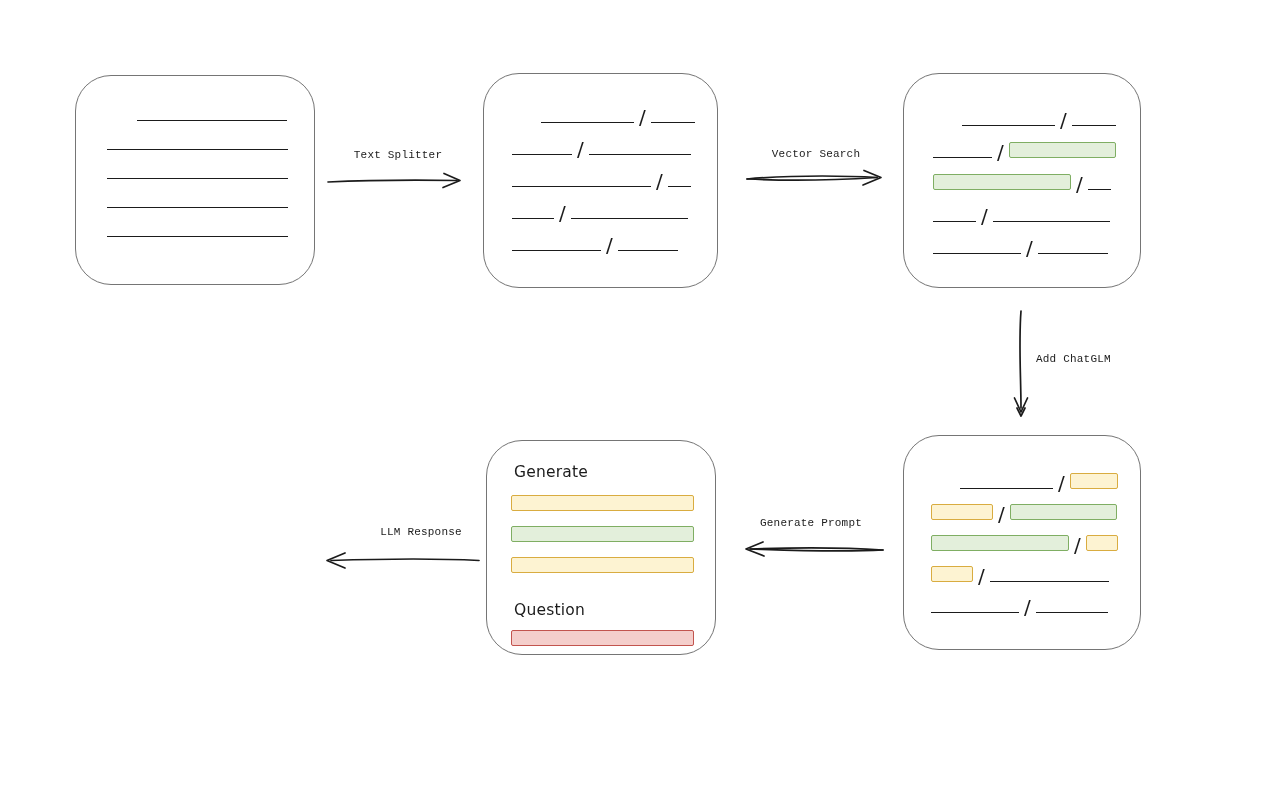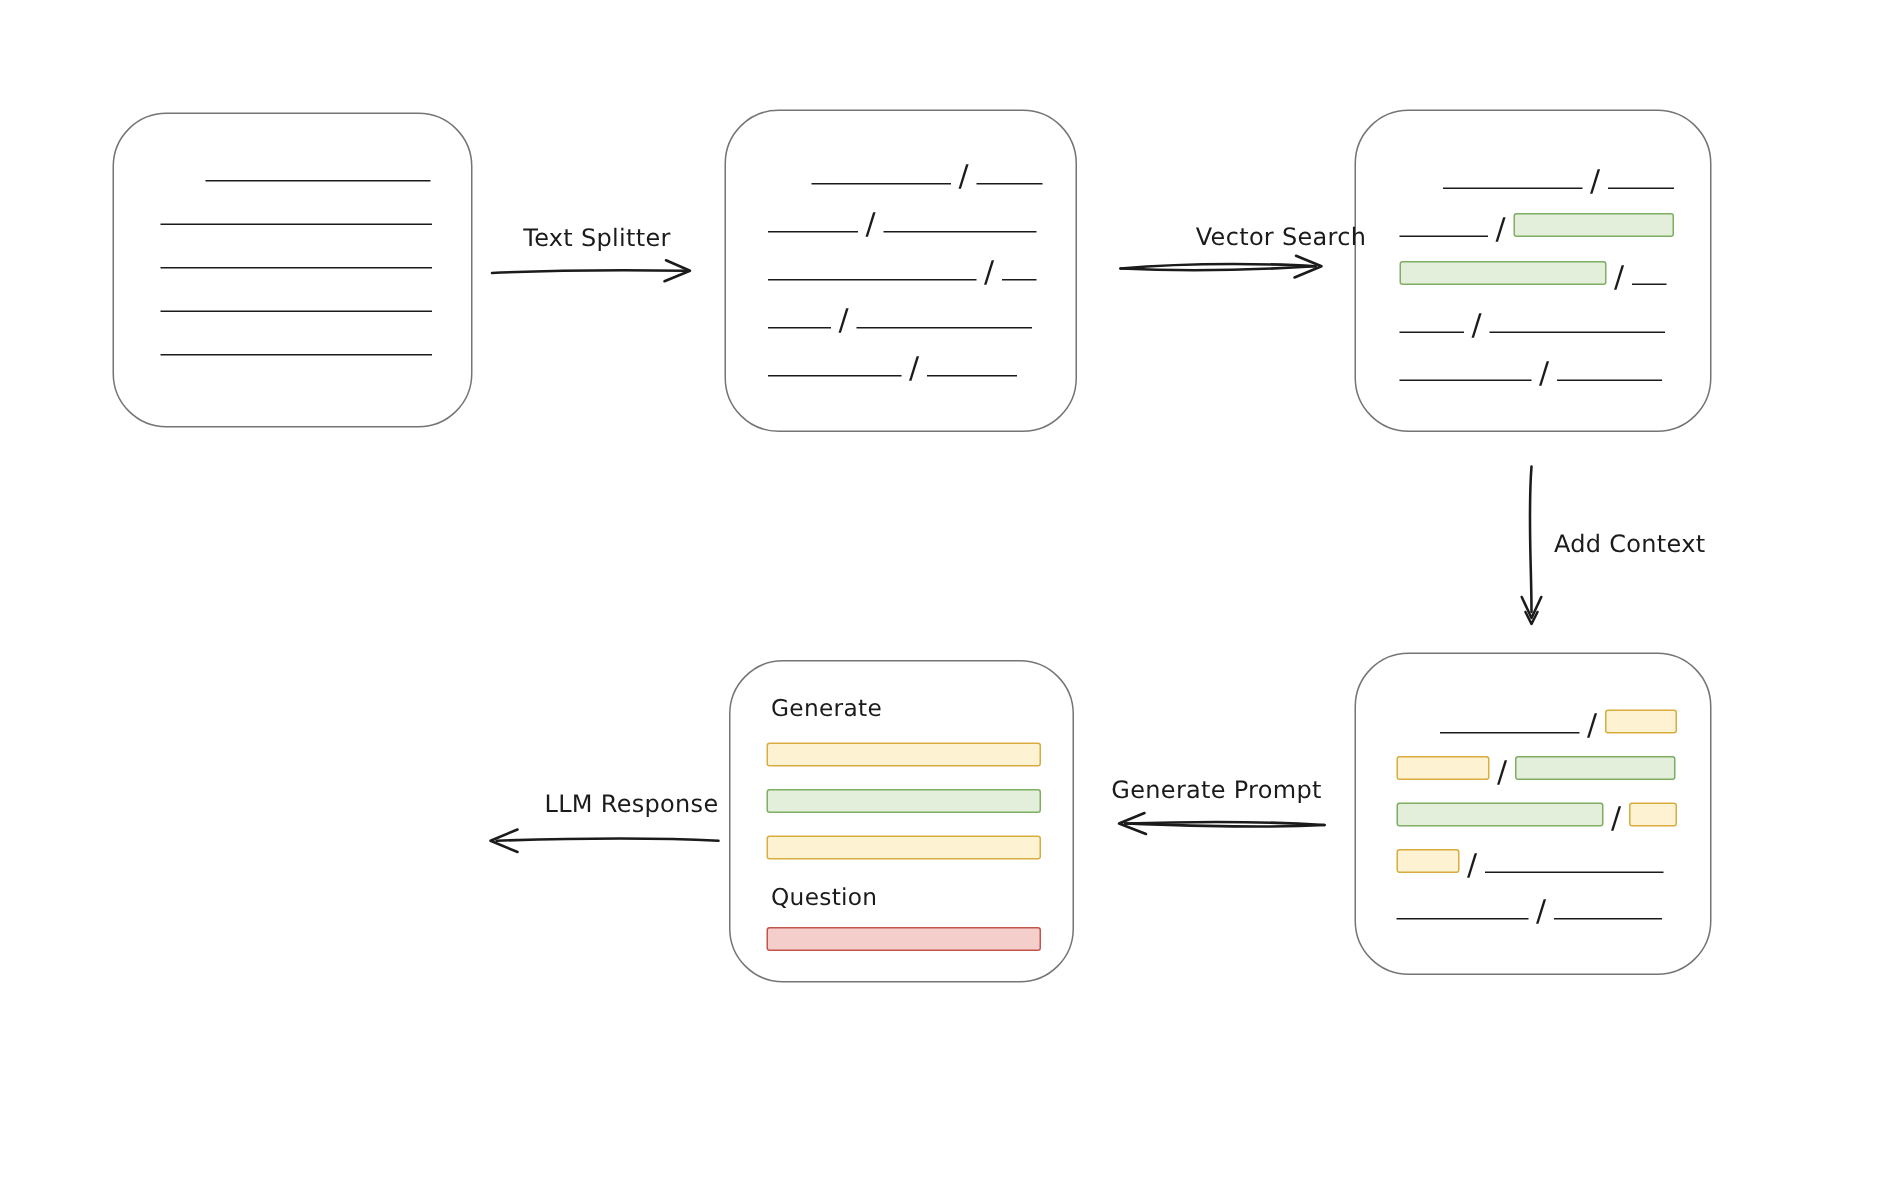--- a/index.html
+++ b/index.html
@@ -41,29 +41,29 @@
   .seg-green  { background: var(--green-fill);  border: 1.6px solid var(--green-border); }
   .seg-yellow { background: var(--yellow-fill); border: 1.6px solid var(--yellow-border); }
   .seg-red    { background: var(--red-fill);    border: 1.6px solid var(--red-border); }
   .slash {
     font-size: 20px; line-height: 15px; margin: 0 5px;
     color: var(--stroke, #1b1b1b); transform: translateY(2px);
   }
 
   .box-heading { font-size: 15.5px; letter-spacing: 0.2px; }
   #box-prompt .heading-knowledge { margin: 22px 0 14px 27px; }
-  #box-prompt .heading-question  { margin: 16px 0 11px 27px; }
+  #box-prompt .heading-question  { margin: 28px 0 11px 27px; }
   #box-answer .box-heading { margin: 24px 0 0 32px; }
 
   .arrow-label {
-    position: absolute; font-size: 16px; letter-spacing: 0.2px;
-    text-align: center; white-space: nowrap;
+    position: absolute; font-size: 11px; letter-spacing: 0.2px;
+    text-align: center; white-space: nowrap; font-family: Liberation Mono, monospace;
   }
   #label-text-splitter   { left: 326px; top: 149px; width: 144px; }
-  #label-vector-search   { left: 781px; top: 148px; width: 146px; }
+  #label-vector-search   { left: 743px; top: 148px; width: 146px; }
   #label-add-context     { left: 1036px; top: 353px; width: 120px; text-align: left; }
   #label-generate-prompt { left: 736px; top: 517px; width: 150px; }
   #label-llm-response    { left: 316px; top: 526px; width: 166px; padding-left: 22px; }
 
   .arrow-svg { position: absolute; overflow: visible; }
   #arrow-text-splitter   { left: 326px; top: 168px; }
   #arrow-vector-search   { left: 743px; top: 164px; }
   #arrow-add-context     { left: 1007px; top: 308px; }
   #arrow-generate-prompt { left: 736px; top: 538px; }
   #arrow-llm-response    { left: 316px; top: 548px; }
@@ -206,21 +206,21 @@
     <div class="rows">
         <div class="seg-row">
           <span class="seg seg-red" style="width: 183px;"></span>
         </div>
       </div>
   </div>
 
 
   <div class="arrow-label" id="label-text-splitter">Text Splitter</div>
   <div class="arrow-label" id="label-vector-search">Vector Search</div>
-  <div class="arrow-label" id="label-add-context">Add Context</div>
+  <div class="arrow-label" id="label-add-context">Add ChatGLM</div>
   <div class="arrow-label" id="label-generate-prompt">Generate Prompt</div>
   <div class="arrow-label" id="label-llm-response">LLM Response</div>
 
   <svg class="arrow-svg" id="arrow-text-splitter" width="144" height="24" viewBox="0 0 144 24">
     <path d="M2,14 C 45,12 95,12 131,12.5"></path>
     <path d="M118,5.5 L134,12.5 L117,19.5"></path>
   </svg>
 
   <svg class="arrow-svg" id="arrow-vector-search" width="146" height="26" viewBox="0 0 146 26">
     <path d="M4,15 C 55,10.5 110,12 134,13.5"></path>

